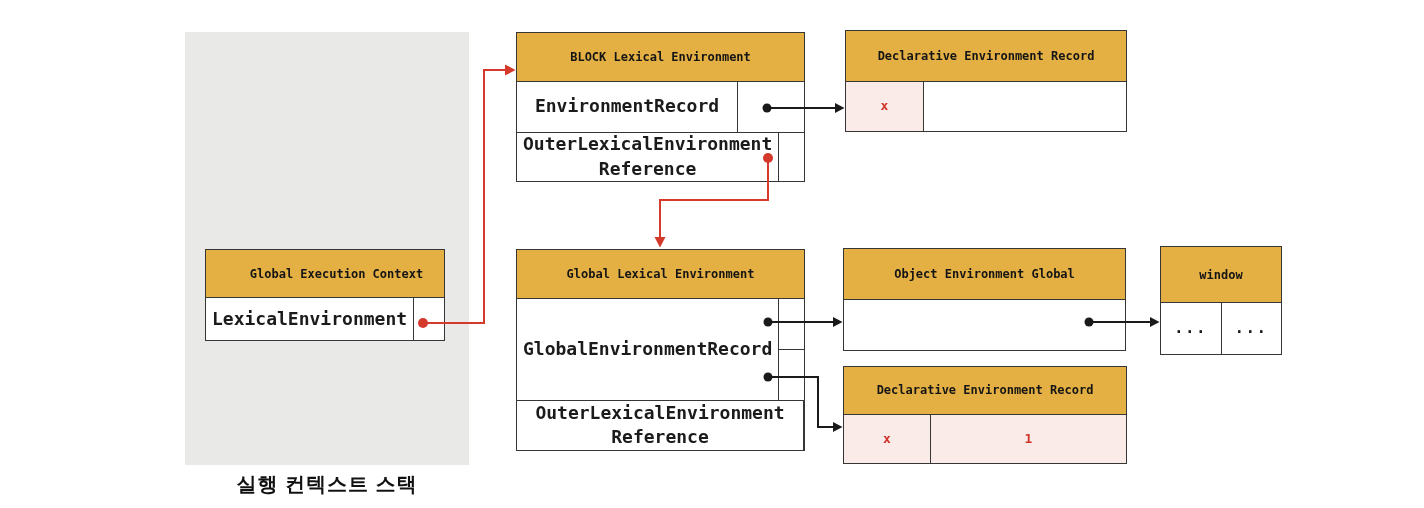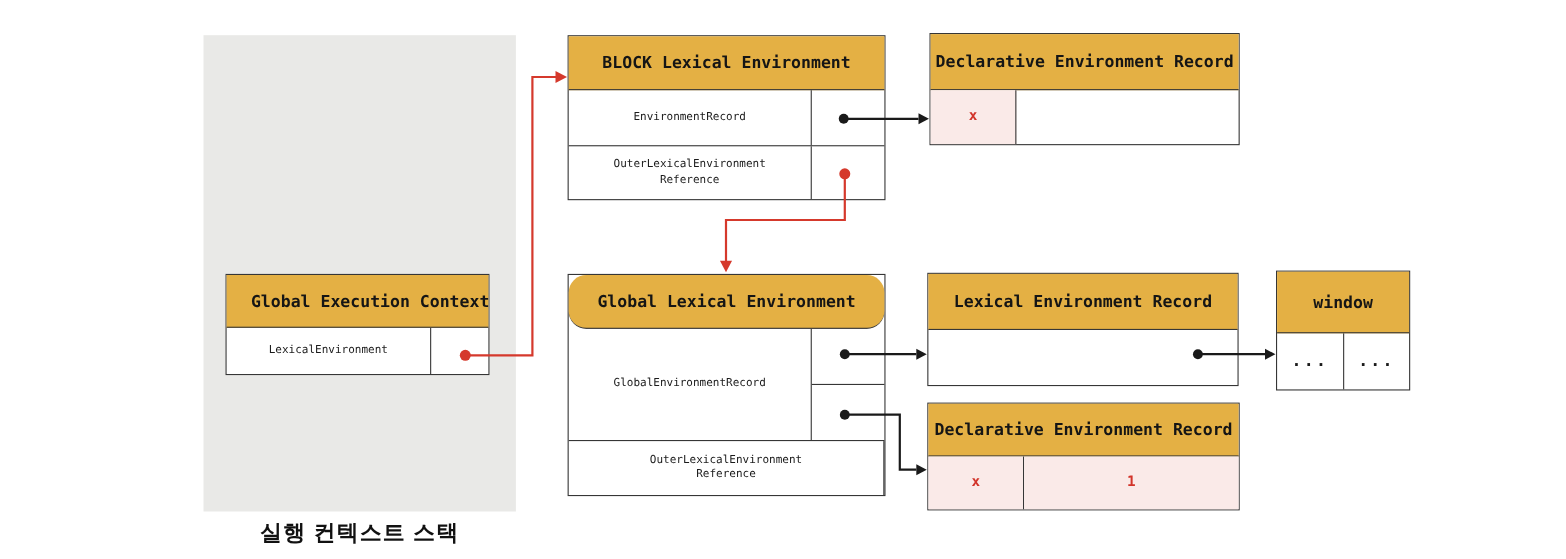--- a/index.html
+++ b/index.html
@@ -10,28 +10,29 @@
   .stack-bg { position:absolute; left:185px; top:32px; width:284px; height:433px; background:#e9e9e7; }
   .stack-label {
     position:absolute; left:185px; top:471px; width:284px; text-align:center;
     font-family:"Liberation Sans","DejaVu Sans",sans-serif; font-weight:bold;
     font-size:20px; color:#111111; letter-spacing:1px;
   }
   .box { position:absolute; background:#ffffff; border:1.5px solid #363636; box-sizing:border-box; }
   .hdr {
     background:#e4b044; border-bottom:1.5px solid #363636; box-sizing:border-box;
     display:flex; align-items:center; justify-content:center;
-    font-weight:bold; font-size:15px; color:#151515; white-space:pre;
+    font-weight:bold; font-size:12px; color:#151515; white-space:pre;
   }
   .row { display:flex; box-sizing:border-box; }
   .row + .row { border-top:1.5px solid #363636; }
   .cell {
     display:flex; align-items:center; justify-content:center; box-sizing:border-box;
-    font-size:10px; color:#1b1b1b; text-align:center; white-space:pre-line; line-height:1.35;
+    font-size:18px; color:#1b1b1b; text-align:center; white-space:pre-line; line-height:1.35;
     padding:0 6px;
+    font-weight:bold;
   }
   .cell.grow { flex:1 1 auto; }
   .cell.br { border-right:1.5px solid #363636; }
   .subcol { display:flex; flex-direction:column; box-sizing:border-box; }
   .subcol .cell + .cell { border-top:1.5px solid #363636; }
   .pink { background:#faeae8; }
   .kv { font-weight:bold; font-size:13px; color:#d2342a; }
   .dots { font-weight:bold; font-size:15px; letter-spacing:2px; }
   #arrows { position:absolute; left:0; top:0; pointer-events:none; }
 </style>
@@ -65,36 +66,36 @@
   </div>
 
   <div class="box" style="left:845px; top:30px; width:282px;">
     <div class="hdr" style="height:50.5px;">Declarative Environment Record</div>
     <div class="row" style="height:49.5px;">
       <div class="cell br pink kv" style="width:78px;">x</div>
     </div>
   </div>
 
   <div class="box" style="left:516px; top:249px; width:289px;">
-    <div class="hdr" style="height:48.5px;border-radius:16px;">Global Lexical Environment</div>
+    <div class="hdr" style="height:48.5px;">Global Lexical Environment</div>
     <div class="row" style="height:101px;">
       <div class="cell grow br">GlobalEnvironmentRecord</div>
       <div class="subcol" style="width:66px;">
         <div class="cell" style="height:50px;"></div>
         <div class="cell" style="flex:1;"></div>
       </div>
     </div>
     <div class="row" style="height:50.5px;">
       <div class="cell grow br">OuterLexicalEnvironment
 Reference</div>
     </div>
   </div>
 
   <div class="box" style="left:843px; top:248px; width:283px;">
-    <div class="hdr" style="height:50.5px;">Lexical Environment Record</div>
+    <div class="hdr" style="height:50.5px;">Object Environment Global</div>
     <div class="row" style="height:50.5px;">
       <div class="cell" style="width:72px;"></div>
     </div>
   </div>
 
   <div class="box" style="left:1160px; top:246px; width:122px;">
     <div class="hdr" style="height:56px;">window</div>
     <div class="row" style="height:50.5px;">
       <div class="cell grow br dots">...</div>
       <div class="cell grow dots">...</div>

